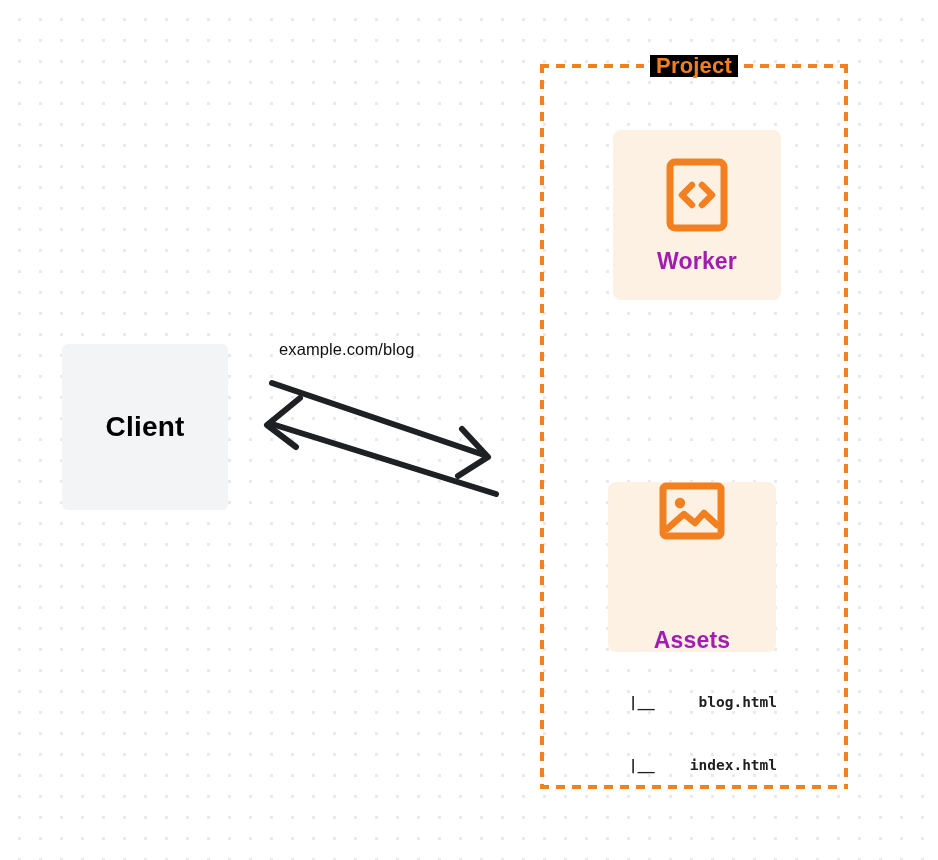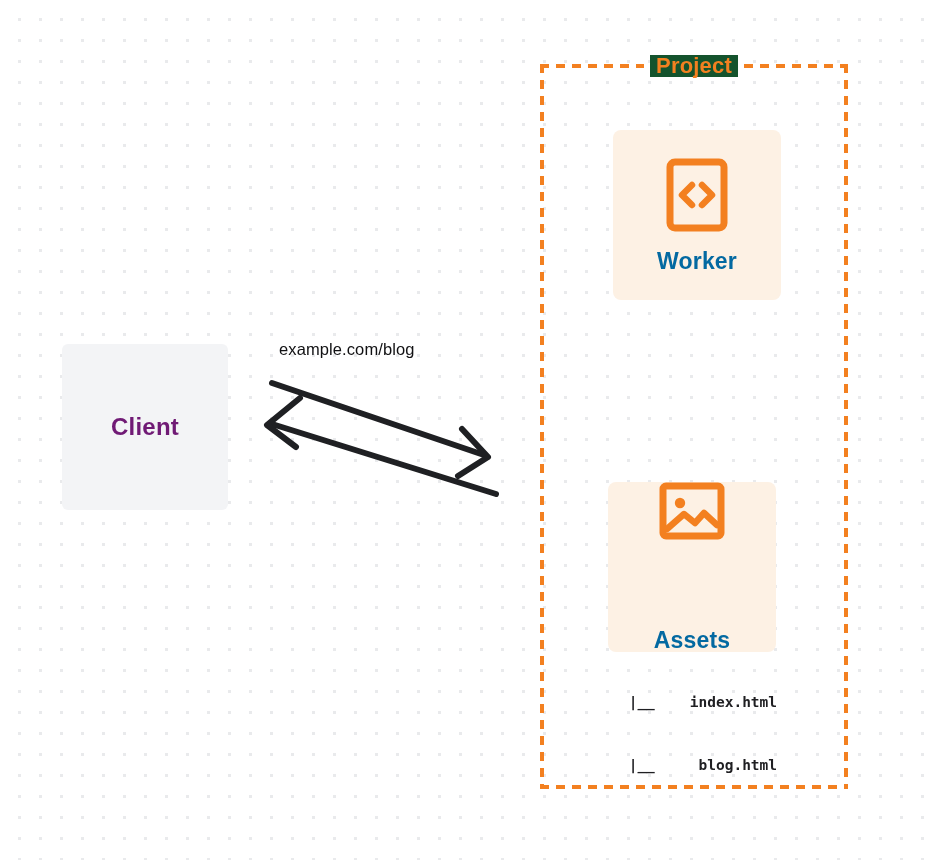--- a/index.html
+++ b/index.html
@@ -36,23 +36,23 @@
     width: 166px;
     height: 166px;
     background: #f3f4f6;
     border-radius: 6px;
     display: flex;
     align-items: center;
     justify-content: center;
     z-index: 2;
   }
   #client-node .node-label {
-    font-size: 24px;
-    font-weight: 700;
-    color: #701a75;
+    font-size: 28px;
+    font-weight: 700;
+    color: #000000;
     letter-spacing: .2px;
   }
 
   
   #connection-label {
     position: absolute;
     left: 279px;
     top: 340px;
     font-size: 16.5px;
     font-weight: 400;
@@ -107,21 +107,21 @@
   }
   .edge-left  { left: 0; }
   .edge-right { right: 0; }
 
   #project-title {
     position: absolute;
     left: 50%;
     top: 2px;
     transform: translate(-50%, -50%);
     padding: 0 6px;
-    background: #14532d;
+    background: #000000;
     color: #f38020;
     font-size: 22px;
     font-weight: 700;
     letter-spacing: .2px;
     line-height: 1;
     white-space: nowrap;
   }
 
   
   .service-card {
@@ -145,21 +145,21 @@
     height: 170px;
     justify-content: space-between;
   }
   .service-card .card-icon {
     display: block;
     margin-bottom: 14px;
   }
   .service-card .card-label {
     font-size: 23px;
     font-weight: 700;
-    color: #0369a1;
+    color: #a21caf;
     letter-spacing: .2px;
     line-height: 1;
   }
 
   
   #assets-tree {
     position: absolute;
     left: 45px;
     top: 586px;
     font-family: "DejaVu Sans Mono", "Liberation Mono", monospace;
@@ -221,17 +221,17 @@
       <svg width="66" height="58" viewBox="0 0 66 58" xmlns="http://www.w3.org/2000/svg">
         <rect x="4" y="4" width="58" height="50" rx="3" ry="3" fill="none" stroke="#f38020" stroke-width="7"></rect>
         <circle cx="21" cy="21" r="5.2" fill="#f38020"></circle>
         <polyline points="8,47 25,32 36,41 45,31 58,43" fill="none" stroke="#f38020" stroke-width="6.5" stroke-linecap="round" stroke-linejoin="round"></polyline>
       </svg>
     </span>
     <span class="card-label">Assets</span>
   </div>
 
   <div id="assets-tree">
+    <span class="tree-line">     |__     blog.html</span>
     <span class="tree-line">     |__    index.html</span>
-    <span class="tree-line">     |__     blog.html</span>
     
   </div>
 </div>
 
 </body></html>

